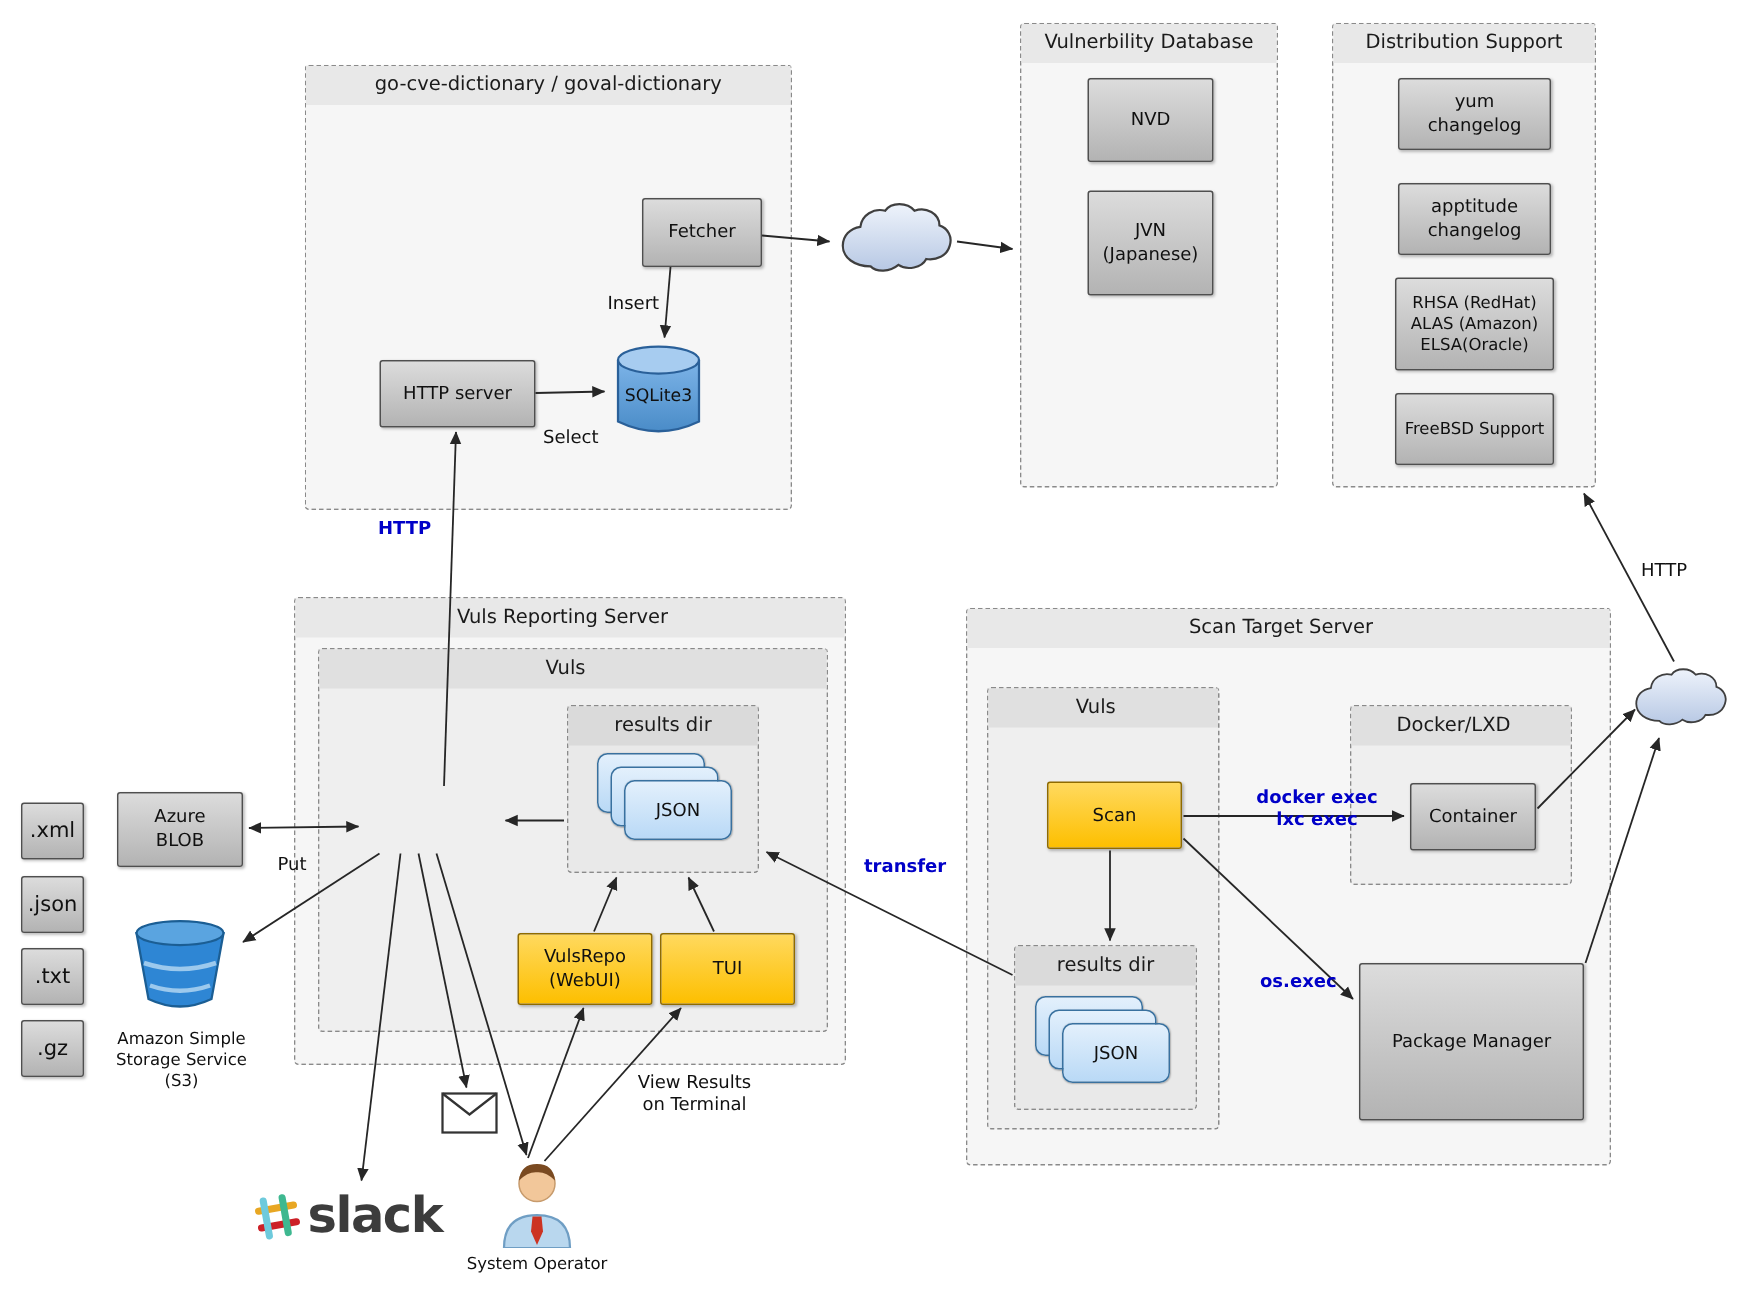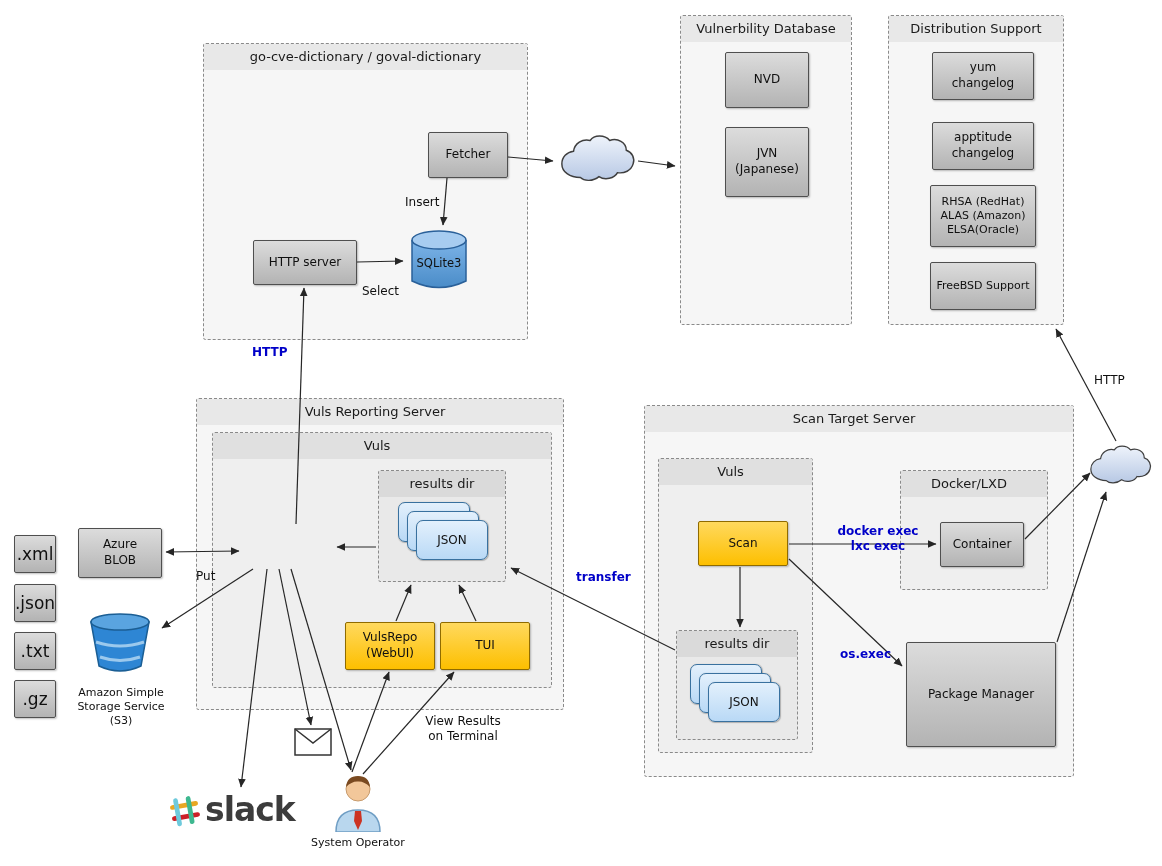--- a/index.html
+++ b/index.html
@@ -15,21 +15,21 @@
   .lvl3 > .gtitle { background:#dadada; }
   .gtitle.center { text-align:center; }
   .gtitle.right  { text-align:center; padding-right:10px; }
 
   .node { position:absolute; display:flex; align-items:center; justify-content:center;
           text-align:center; font-size:12px; line-height:1.3; color:#101010;
           border:1.5px solid #4f4f4f; border-radius:2px;
           background:linear-gradient(180deg,#dcdcdc 0%,#b3b3b3 100%);
           box-shadow:1px 1px 2px rgba(0,0,0,.25); white-space:pre-line; }
   .node.yellow { background:linear-gradient(180deg,#ffd95e 0%,#fdbf00 100%); border-color:#8f6b00; }
-  .node.chip { font-size:17px; }
+  .node.chip { font-size:14px; }
   .node.tiny { font-size:11px; }
 
   .jsoncard { position:absolute; width:72px; height:40px; border:1.4px solid #39719f; border-radius:7px;
               background:linear-gradient(180deg,#e3f0fc 0%,#b9d9f6 100%);
               box-shadow:.5px .5px 1px rgba(0,0,0,.25);
               display:flex; align-items:center; justify-content:center; font-size:12px; }
 
   .lbl { position:absolute; font-size:12px; color:#101010; white-space:pre-line; line-height:1.25; }
   .lbl.blue { color:#0000c8; font-weight:bold; }
   .lbl.small { font-size:11px; }
@@ -214,21 +214,21 @@
     <line x1="789" y1="559" x2="902" y2="666" marker-end="url(#ah)"></line>
     <line x1="1025" y1="539" x2="1090" y2="473" marker-end="url(#ah)"></line>
     <line x1="1057" y1="642" x2="1106" y2="492" marker-end="url(#ah)"></line>
     <line x1="1116" y1="441" x2="1056" y2="329" marker-end="url(#ah)"></line>
     <line x1="675" y1="650" x2="511" y2="568" marker-end="url(#ah)"></line>
   </svg>
 
   <div class="lbl" style="left:405px;top:195px">Insert</div>
   <div class="lbl" style="left:362px;top:284px">Select</div>
   <div class="lbl blue" style="left:252px;top:345px">HTTP</div>
-  <div class="lbl" style="left:196px;top:569px">Put</div>
+  <div class="lbl" style="left:185px;top:569px">Put</div>
   <div class="lbl blue" style="left:576px;top:570px">transfer</div>
   <div class="lbl blue center" style="left:836px;top:524px;width:84px">docker exec
 lxc exec</div>
   <div class="lbl blue" style="left:840px;top:647px">os.exec</div>
   <div class="lbl" style="left:1094px;top:373px">HTTP</div>
   <div class="lbl center" style="left:415px;top:714px;width:96px">View Results
 on Terminal</div>
   <div class="lbl small center" style="left:58px;top:686px;width:126px">Amazon Simple
 Storage Service
 (S3)</div>

